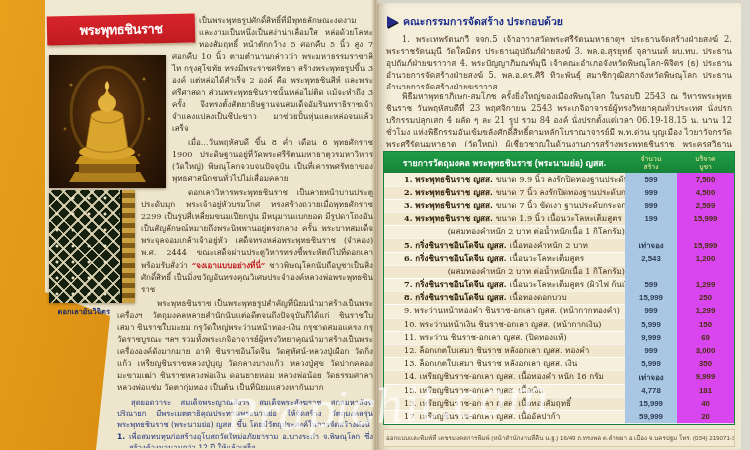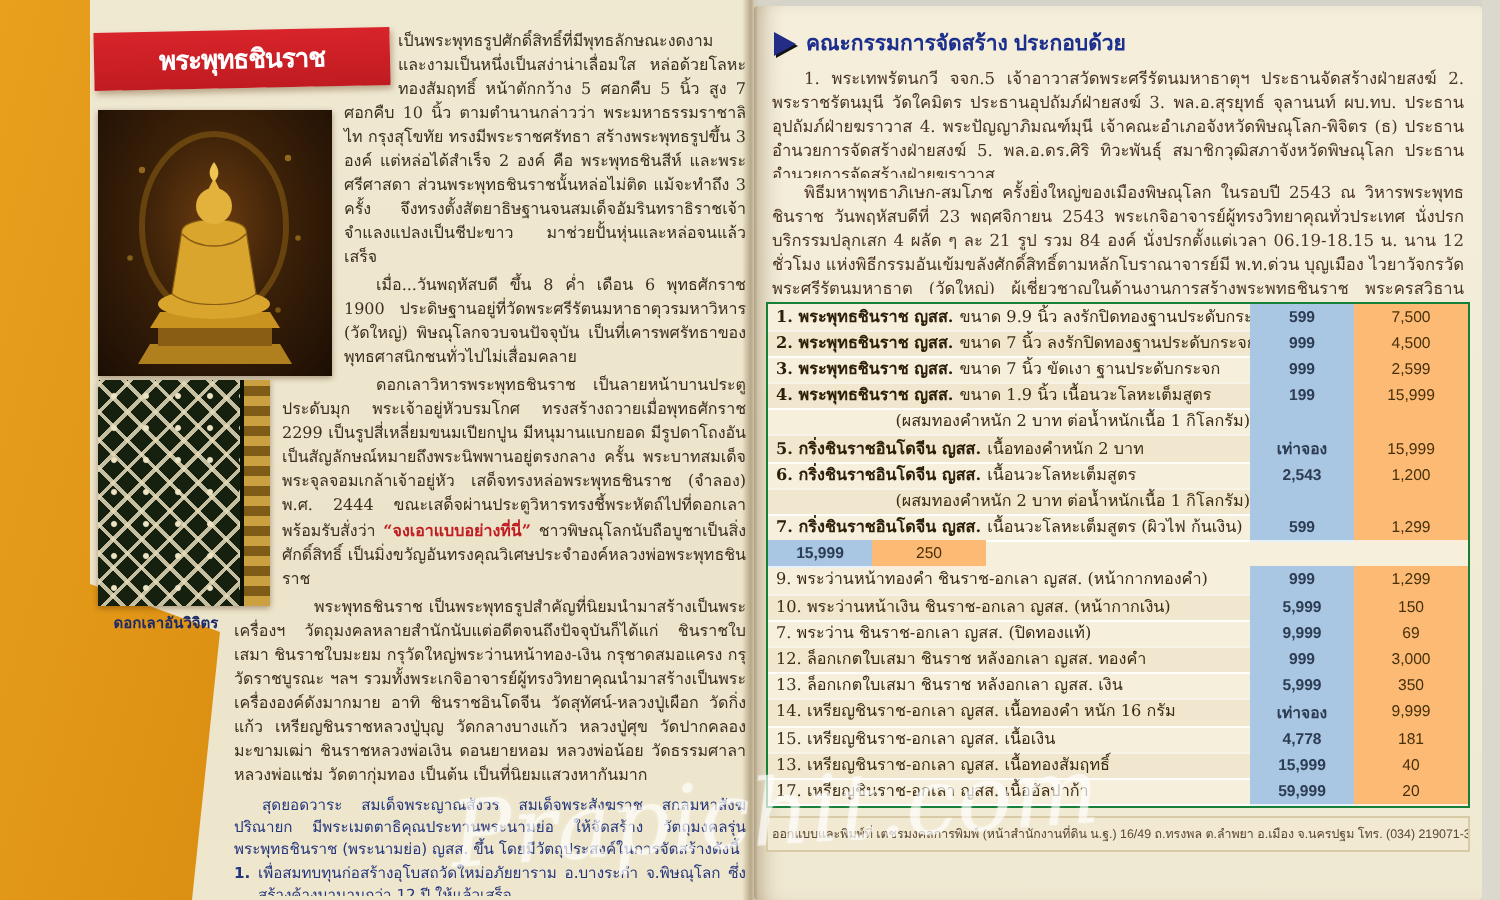--- a/index.html
+++ b/index.html
@@ -27,21 +27,21 @@
   .photo-door{left:49px;top:190px;width:86px;height:113px;overflow:hidden;
     background-color:#16200f;
     background-image:
       radial-gradient(circle,#ece3c4 1.2px,rgba(0,0,0,0) 1.8px),
       repeating-linear-gradient(45deg,rgba(228,219,186,0) 0 8px,rgba(228,219,186,.85) 8px 10px),
       repeating-linear-gradient(-45deg,rgba(228,219,186,0) 0 8px,rgba(228,219,186,.85) 8px 10px);
     background-size:16px 16px,auto,auto;}
   .door-gold{position:absolute;right:0;top:0;width:13px;height:100%;
     background:repeating-linear-gradient(0deg,#caa041 0 5px,#7e5c17 5px 10px);
     border-left:2px solid #0d1208;}
-  .door-caption{position:absolute;left:36px;top:305px;width:94px;text-align:center;
+  .door-caption{position:absolute;left:16px;top:305px;width:94px;text-align:right;
     color:#1e2a66;font-family:"Liberation Sans",sans-serif;font-weight:bold;font-size:7.5px;
     white-space:nowrap;overflow:hidden;}
   .left-text{position:absolute;left:47px;top:15px;right:5px;bottom:2px;overflow:hidden;
     font-size:8px;line-height:1.5;color:#3b2f20;text-align:justify;}
   .f-banner{float:left;width:152px;height:32px;}
   .f-buddha{float:left;clear:left;width:125px;height:143px;}
   .f-door{float:left;clear:left;width:94px;height:115px;}
   .f-bottom{float:left;clear:left;width:70px;height:143px;}
   .left-text p{margin:0 0 2px 0;}
   .left-text p.ind{text-indent:16px;}
@@ -67,28 +67,28 @@
   
   .amulet-table{margin:4px 6px 0 6px;border:1px solid #168038;background:#f6efdb;}
   .thead{display:flex;background:linear-gradient(180deg,#1f9c45,#178339);height:21px;align-items:center;}
   .th-title{flex:1;text-align:center;color:#ffffff;font-family:"Liberation Sans",sans-serif;
     font-weight:bold;font-size:8.8px;white-space:nowrap;overflow:hidden;}
   .th-qty,.th-price{width:52px;flex:none;text-align:center;color:#f7ef9e;
     font-family:"Liberation Sans",sans-serif;font-size:6.8px;line-height:1.1;white-space:pre-line;}
   .th-price{width:57px;}
   .trow{display:flex;height:13.2px;align-items:center;}
   .trow:nth-child(even) .tname{background:rgba(222,196,150,.18);}
-  .tname{flex:1;padding-left:4px;font-size:8.1px;color:#3c2c14;white-space:nowrap;overflow:hidden;
+  .tname{flex:1;padding-left:20px;font-size:8.1px;color:#3c2c14;white-space:nowrap;overflow:hidden;
     border-bottom:1px solid rgba(255,255,255,.9);height:100%;display:flex;align-items:center;}
   .tbold{font-weight:bold;color:#2e2008;margin-right:3px;}
   .trow.sub .tname{padding-left:17px;justify-content:flex-end;}
   .tqty{width:52px;flex:none;height:100%;background:#a9c6e2;color:#2c3c52;font-weight:bold;
     font-size:7.8px;display:flex;align-items:center;justify-content:center;
     border-bottom:1px solid rgba(255,255,255,.75);font-family:"Liberation Sans",sans-serif;}
-  .tprice{width:57px;flex:none;height:100%;background:#fdba74;color:#45300a;font-weight:normal;
+  .tprice{width:57px;flex:none;height:100%;background:#d946ef;color:#45300a;font-weight:bold;
     font-size:7.8px;display:flex;align-items:center;justify-content:center;
     border-bottom:1px solid rgba(255,255,255,.75);font-family:"Liberation Sans",sans-serif;}
   .printer-footer{margin:4px 6px 0 6px;border:1px solid #d9caa6;background:#f1e9d1;
     padding:3px 2px;text-align:center;font-size:6.2px;color:#5a4632;white-space:nowrap;overflow:hidden;
     font-family:"Liberation Sans",sans-serif;}
   
   .right-edge{position:absolute;right:0;top:0;width:9px;height:450px;background:#dbd9ce;}
   .fold{position:absolute;left:371px;top:0;width:8px;height:450px;
     background:linear-gradient(90deg,rgba(80,50,10,0) 0%,rgba(80,50,10,.35) 55%,rgba(80,50,10,0) 100%);}
   .watermark{position:absolute;left:225px;top:378px;width:360px;
@@ -156,20 +156,27 @@
 
 <div class="right-page">
   <div class="section-heading">
     <span class="tri-icon"></span>
     <span class="heading-text">คณะกรรมการจัดสร้าง ประกอบด้วย</span>
   </div>
   <p class="rp-para committee">1. พระเทพรัตนกวี จจก.5 เจ้าอาวาสวัดพระศรีรัตนมหาธาตุฯ ประธานจัดสร้างฝ่ายสงฆ์ 2. พระราชรัตนมุนี วัดใคมิตร ประธานอุปถัมภ์ฝ่ายสงฆ์ 3. พล.อ.สุรยุทธ์ จุลานนท์ ผบ.ทบ. ประธานอุปถัมภ์ฝ่ายฆราวาส 4. พระปัญญาภิมณฑ์มุนี เจ้าคณะอำเภอจังหวัดพิษณุโลก-พิจิตร (ธ) ประธานอำนวยการจัดสร้างฝ่ายสงฆ์ 5. พล.อ.ดร.ศิริ ทิวะพันธุ์ สมาชิกวุฒิสภาจังหวัดพิษณุโลก ประธานอำนวยการจัดสร้างฝ่ายฆราวาส</p>
   <p class="rp-para ceremony">พิธีมหาพุทธาภิเษก-สมโภช ครั้งยิ่งใหญ่ของเมืองพิษณุโลก ในรอบปี 2543 ณ วิหารพระพุทธชินราช วันพฤหัสบดีที่ 23 พฤศจิกายน 2543 พระเกจิอาจารย์ผู้ทรงวิทยาคุณทั่วประเทศ นั่งปรกบริกรรมปลุกเสก 4 ผลัด ๆ ละ 21 รูป รวม 84 องค์ นั่งปรกตั้งแต่เวลา 06.19-18.15 น. นาน 12 ชั่วโมง แห่งพิธีกรรมอันเข้มขลังศักดิ์สิทธิ์ตามหลักโบราณาจารย์มี พ.ท.ด่วน บุญเมือง ไวยาวัจกรวัดพระศรีรัตนมหาธาตุ (วัดใหญ่) ผู้เชี่ยวชาญในด้านงานการสร้างพระพุทธชินราช พระครูสุวิธานศาสนกิจ (วัดจันทร์) อาจารย์ขวัญทอง สอนศิริ พราหมณ์ประสิทธิ์ เลขะวิระพงษ์ ร่วมเป็นเจ้าพิธีในครั้งนี้ พระราชครูศิวาจารย์ เป็นเจ้าพิธีพราหมณ์</p>
 
   <div class="amulet-table">
+    <div class="thead">
+      <div class="th-title">รายการวัตถุมงคล พระพุทธชินราช (พระนามย่อ) ญสส.</div>
+      <div class="th-qty">จำนวน
+สร้าง</div>
+      <div class="th-price">บริจาค
+บูชา</div>
+    </div>
     <div>
         <div class="trow">
           <div class="tname">
             <span class="tbold">1. พระพุทธชินราช ญสส.</span>
             <span>ขนาด 9.9 นิ้ว ลงรักปิดทองฐานประดับกระจก</span>
           </div>
           <div class="tqty">599</div>
           <div class="tprice">7,500</div>
         </div>
         <div class="trow">
@@ -228,40 +235,44 @@
         </div>
         <div class="trow">
           <div class="tname">
             <span class="tbold">7. กริ่งชินราชอินโดจีน ญสส.</span>
             <span>เนื้อนวะโลหะเต็มสูตร (ผิวไฟ ก้นเงิน)</span>
           </div>
           <div class="tqty">599</div>
           <div class="tprice">1,299</div>
         </div>
         <div class="trow">
+          <div class="tname">
+            <span class="tbold">8. กริ่งชินราชอินโดจีน ญสส.</span>
+            <span>เนื้อทองดอกบวบ</span>
+          </div>
           <div class="tqty">15,999</div>
           <div class="tprice">250</div>
         </div>
         <div class="trow">
           <div class="tname">
             <span>9. พระว่านหน้าทองคำ ชินราช-อกเลา ญสส. (หน้ากากทองคำ)</span>
           </div>
           <div class="tqty">999</div>
           <div class="tprice">1,299</div>
         </div>
         <div class="trow">
           <div class="tname">
             <span>10. พระว่านหน้าเงิน ชินราช-อกเลา ญสส. (หน้ากากเงิน)</span>
           </div>
           <div class="tqty">5,999</div>
           <div class="tprice">150</div>
         </div>
         <div class="trow">
           <div class="tname">
-            <span>7. พระว่าน ชินราช-อกเลา ญสส. (ปิดทองแท้)</span>
+            <span>11. พระว่าน ชินราช-อกเลา ญสส. (ปิดทองแท้)</span>
           </div>
           <div class="tqty">9,999</div>
           <div class="tprice">69</div>
         </div>
         <div class="trow">
           <div class="tname">
             <span>12. ล็อกเกตใบเสมา ชินราช หลังอกเลา ญสส. ทองคำ</span>
           </div>
           <div class="tqty">999</div>
           <div class="tprice">3,000</div>

